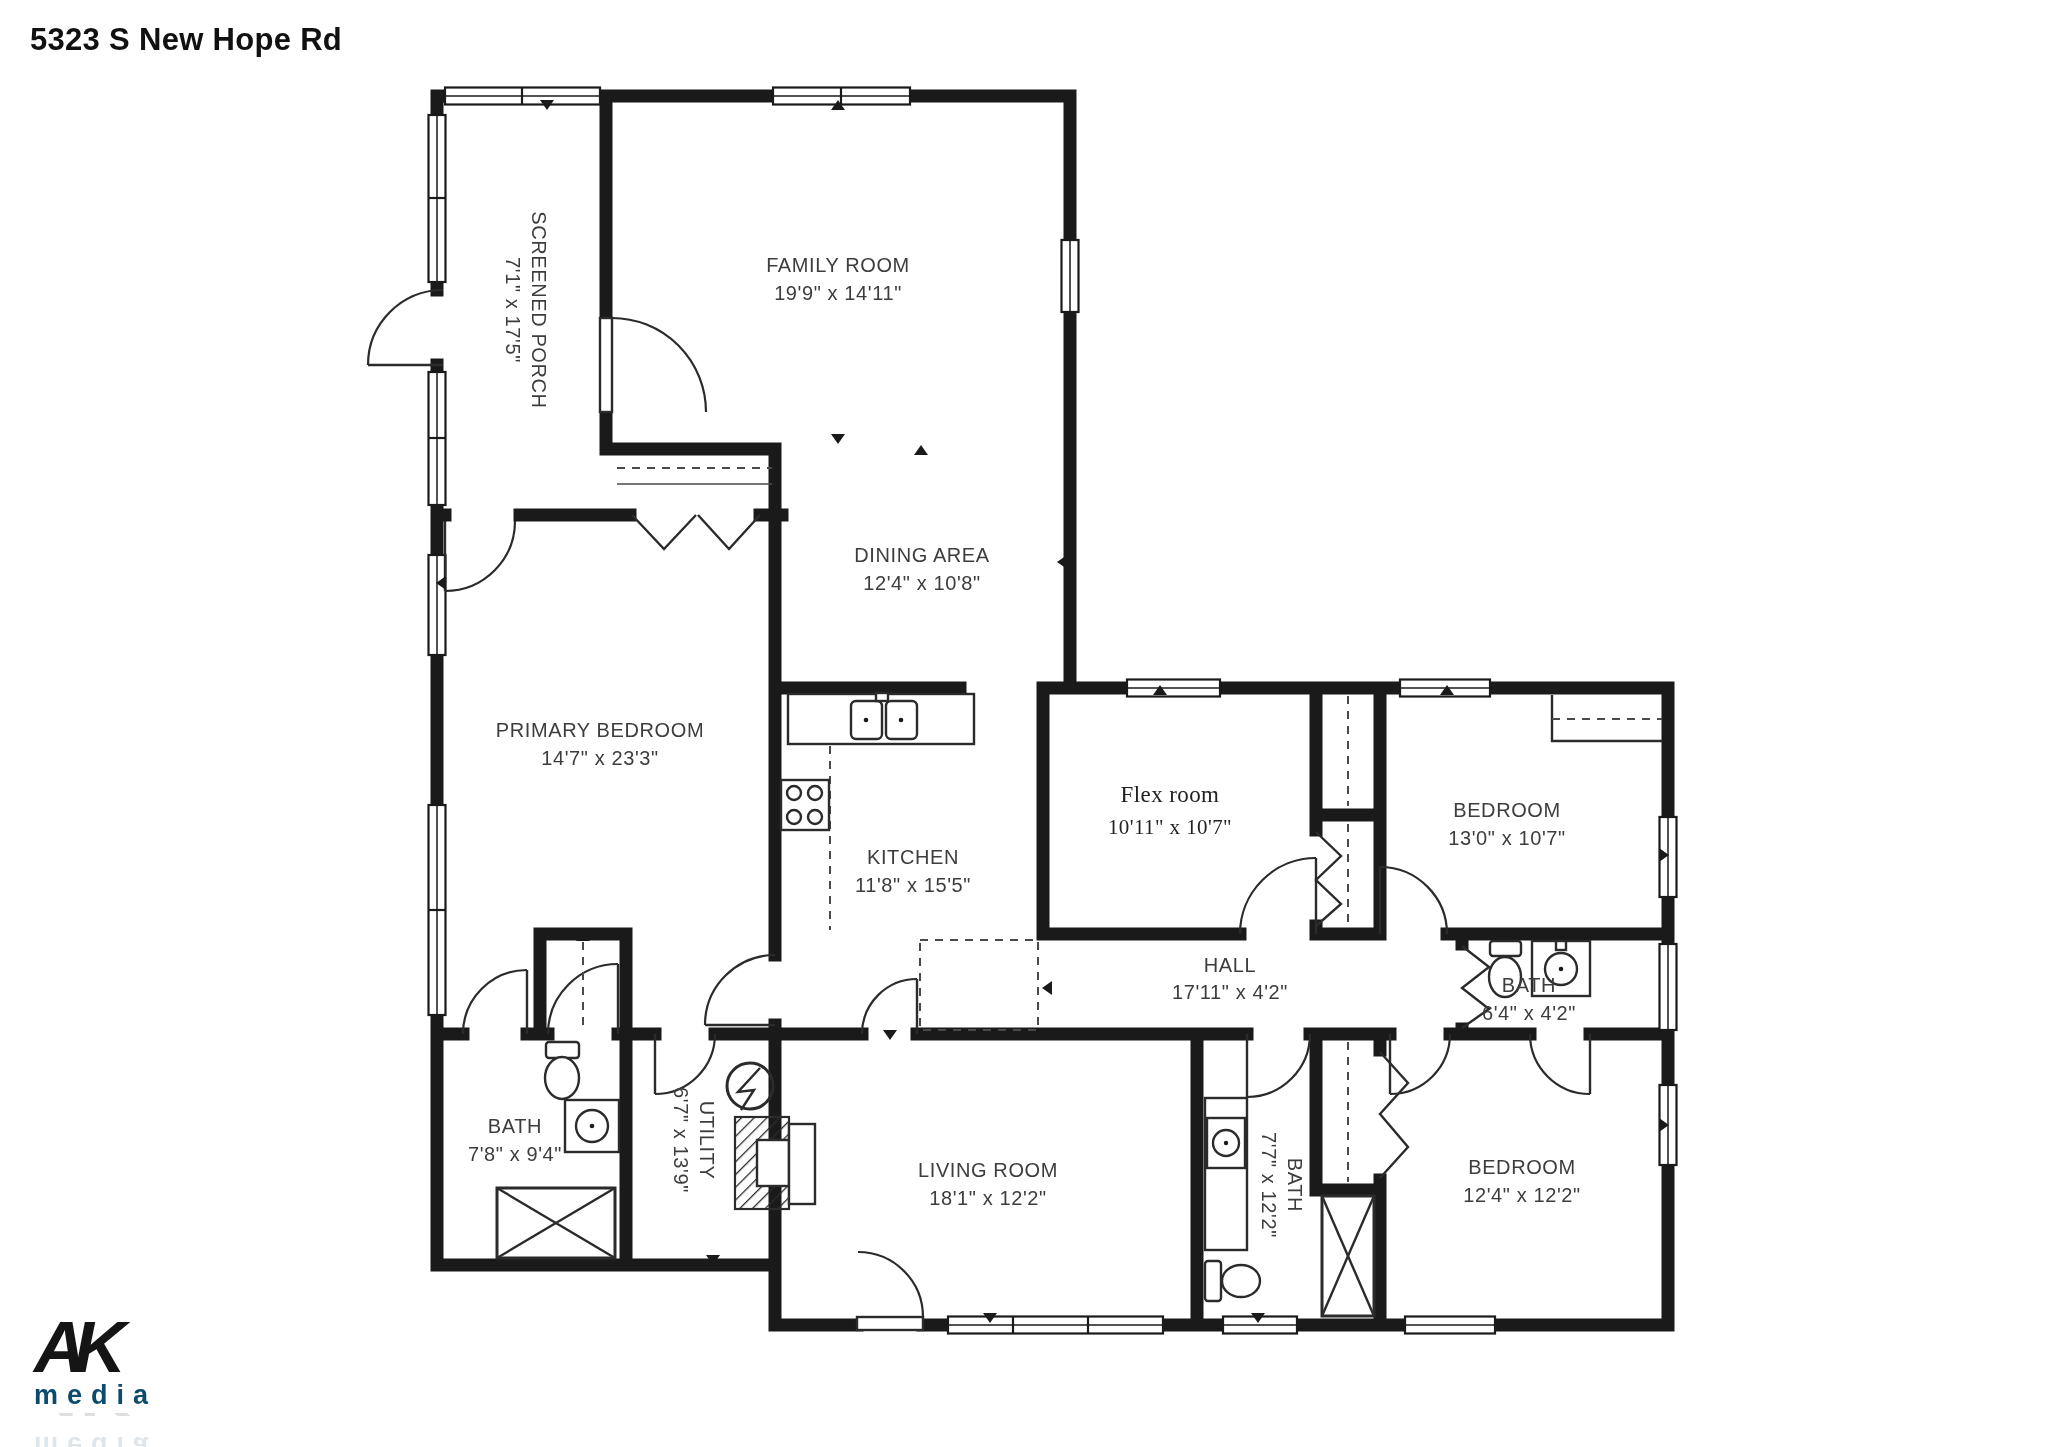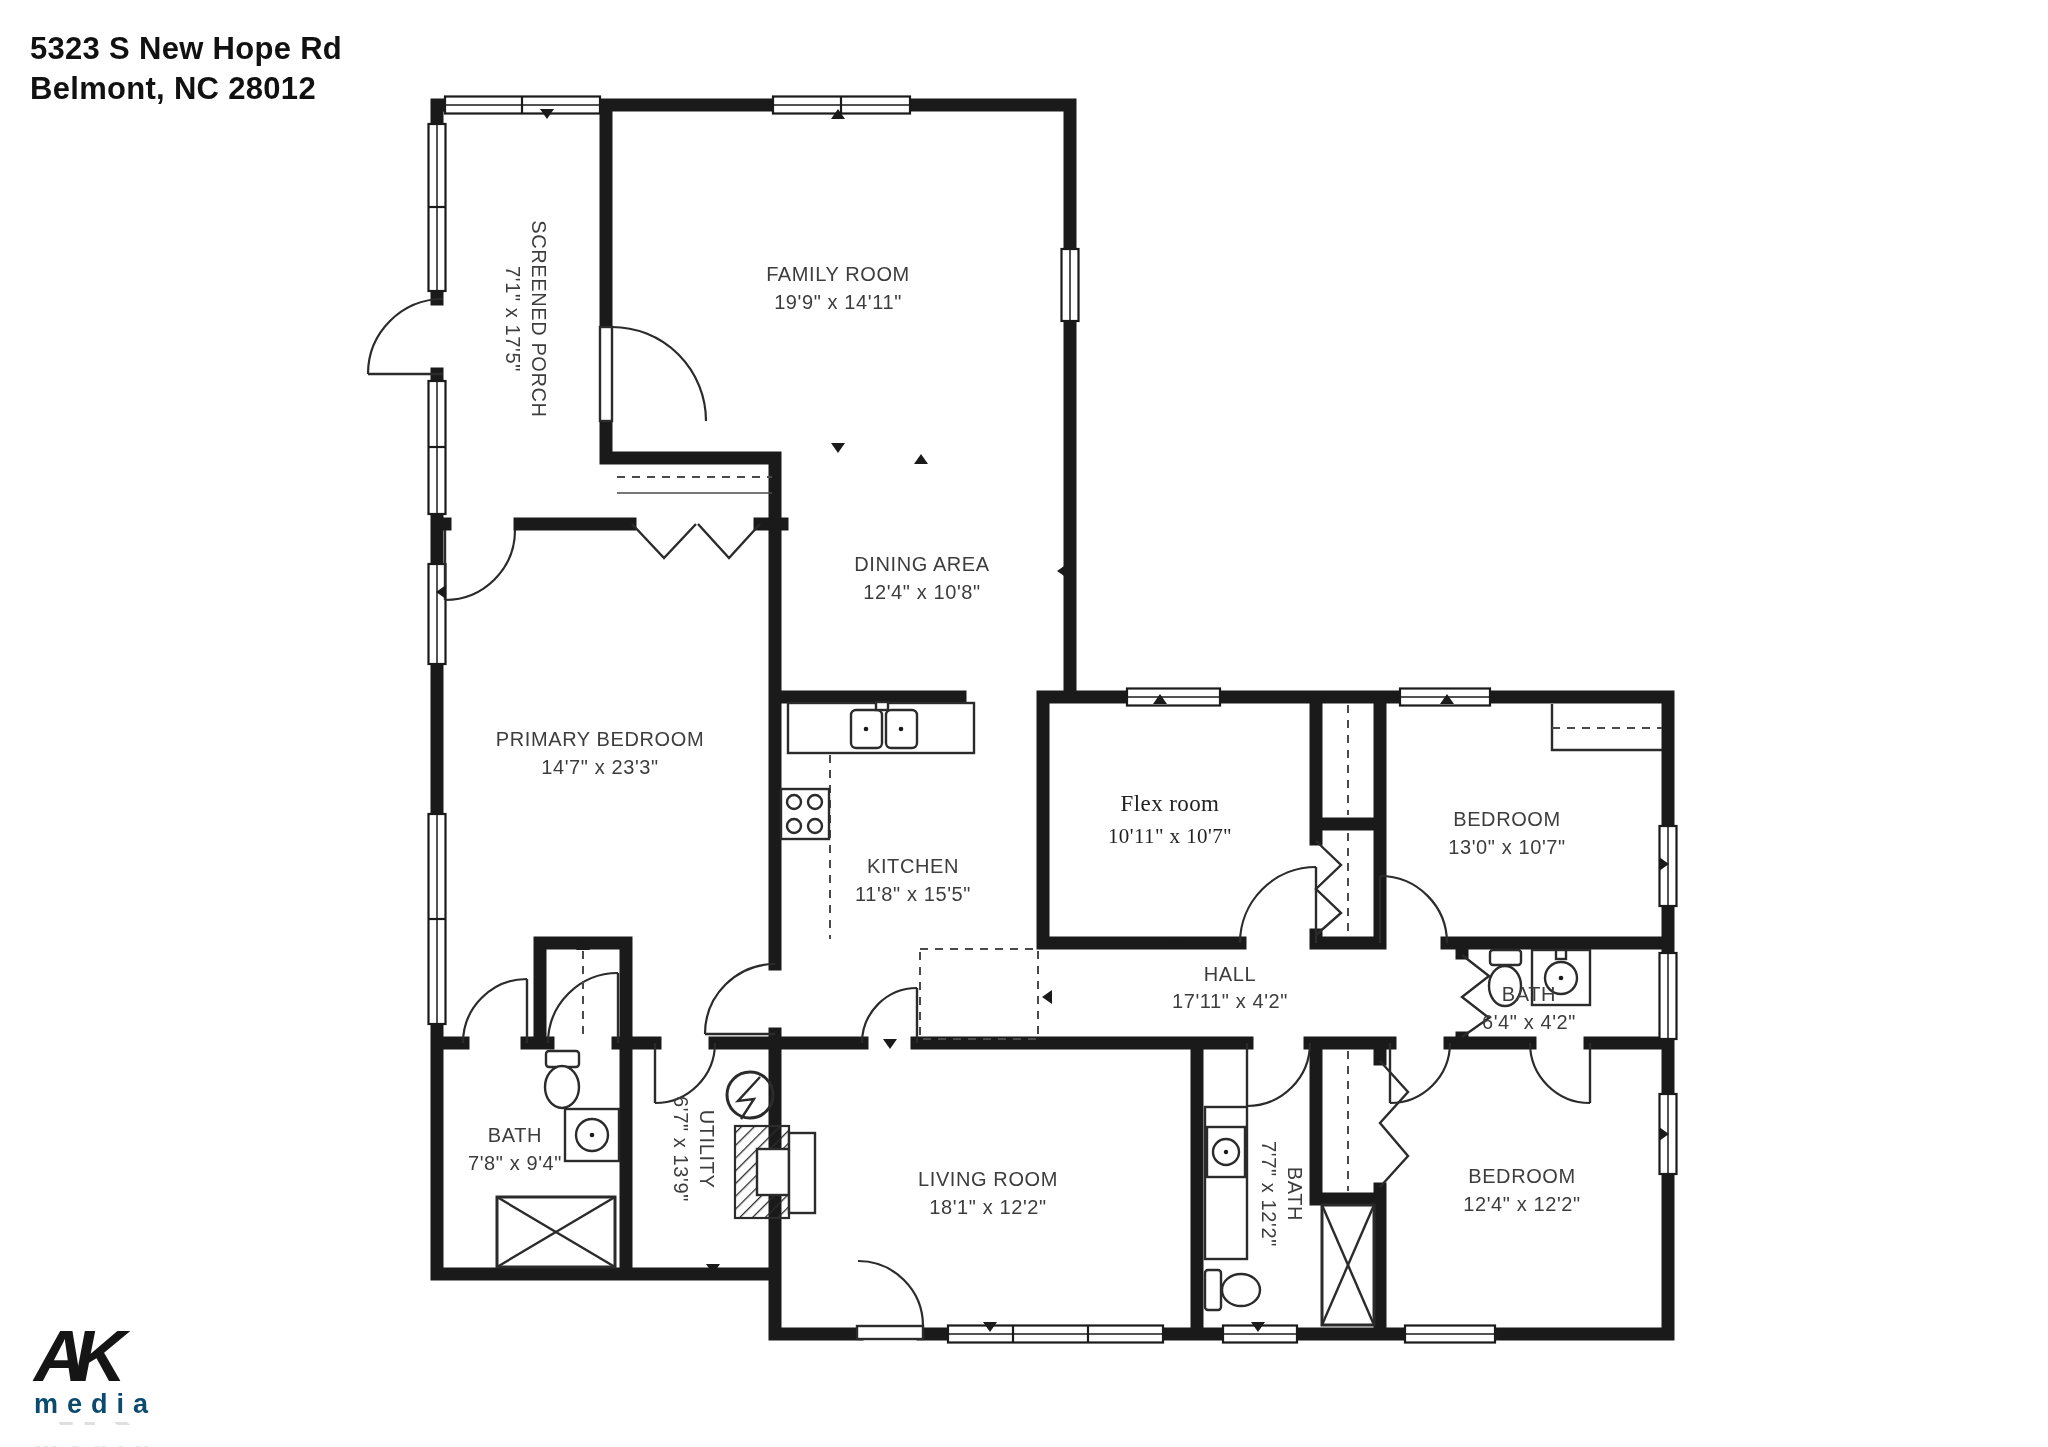--- a/index.html
+++ b/index.html
@@ -1,18 +1,18 @@
 <!DOCTYPE html>
 <html><head>
 <meta charset="utf-8">
 <style>
   html,body{margin:0;padding:0;}
   body{width:2048px;height:1447px;overflow:hidden;background:#ffffff;position:relative;
        font-family:"Liberation Sans",sans-serif;}
-  .stage{position:absolute;inset:0;background:#fff;margin-top:9px;}
+  .stage{position:absolute;inset:0;background:#fff;}
   .address{position:absolute;left:30px;top:20px;color:#111;font-weight:700;
            font-size:31px;line-height:40px;letter-spacing:.3px;}
   .plan-svg{position:absolute;left:0;top:0;width:2048px;height:1447px;}
 
   
   .wall{stroke:#1a1a1a;stroke-width:13;fill:none;stroke-linecap:square;}
   .thin{stroke:#2b2b2b;stroke-width:2.4;fill:none;}
   .thin3{stroke:#2b2b2b;stroke-width:3;fill:none;}
   .fixw{stroke:#2b2b2b;stroke-width:2.4;fill:#fff;}
   .arc{stroke:#2b2b2b;stroke-width:2.2;fill:none;}
@@ -34,21 +34,20 @@
   .logo-media{font-weight:700;font-size:27px;letter-spacing:9px;color:#0c4a6e;margin-top:-6px;}
   .logo-reflection{transform:scaleY(-1);opacity:.13;height:42px;overflow:hidden;margin-top:2px;}
 </style>
 </head>
 <body>
 
 <div class="stage">
 
   <div class="address">
     <div>5323 S New Hope Rd</div>
-    <div>Belmont, NC  28012</div>
   </div>
 
   <svg class="plan-svg" viewBox="0 0 2048 1447" xmlns="http://www.w3.org/2000/svg">
     <defs>
       <pattern id="hatch" width="9" height="9" patternUnits="userSpaceOnUse" patternTransform="rotate(45)">
         <line x1="0" y1="0" x2="0" y2="9" stroke="#2b2b2b" stroke-width="2.6"></line>
       </pattern>
     </defs>
 
     <g>

